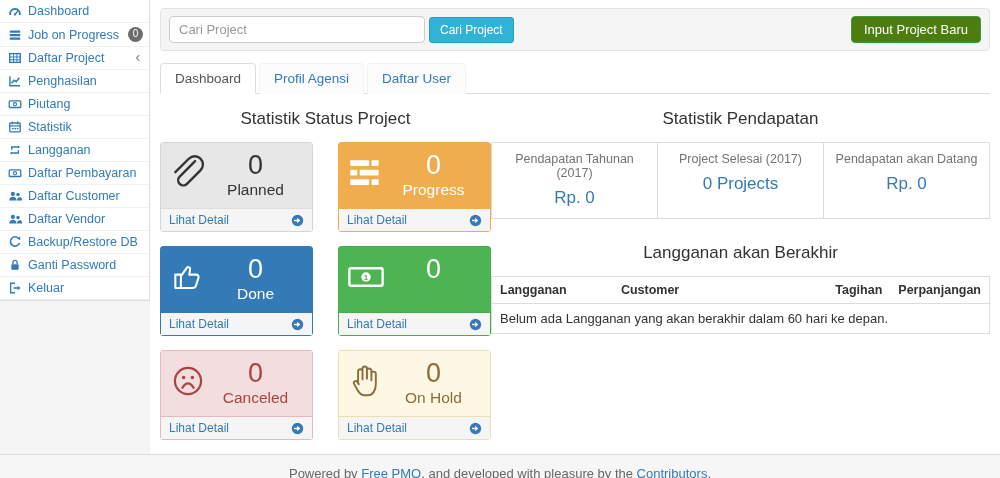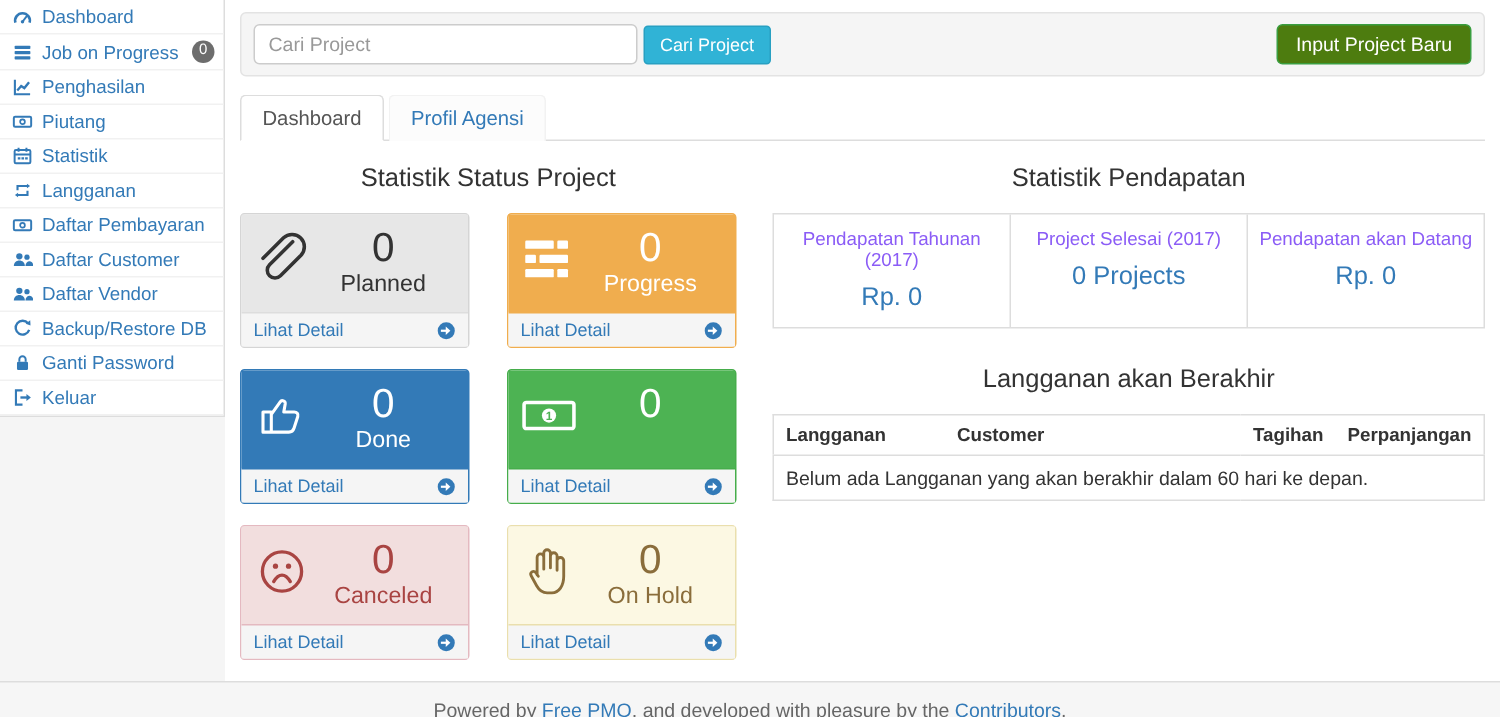--- a/index.html
+++ b/index.html
@@ -64,21 +64,21 @@
   }
 
   .tabs { display:flex; border-bottom:1px solid #ddd; margin-top:12px; list-style:none; }
   .tab {
     padding:7px 14px; font-size:13.5px; color:#337ab7; cursor:pointer;
     border:1px solid #f2f2f2; border-bottom:none; background:#fcfcfc;
     margin-right:3px; margin-bottom:-1px; border-radius:4px 4px 0 0;
   }
   .tab.active { color:#555; background:#fff; border-color:#ddd; border-bottom:1px solid #fff; }
 
-  .content { display:flex; gap:24px; }
+  .content { display:flex; }
   .left-col { width:331px; flex:none; }
   .right-col { flex:1; }
   .section-title {
     font-size:17px; font-weight:normal; color:#333;
     text-align:center; margin:15px 0 13px;
   }
 
   
   .cards { display:grid; grid-template-columns:153px 153px; gap:14px 25px; }
   .card { border:1px solid #ddd; border-radius:3px; }
@@ -100,21 +100,21 @@
   .c-closed   { border-color:#46ad4b; } .c-closed   .card-body { background:#4db353; color:#fff; }
   .c-canceled { border-color:#e4b9c0; } .c-canceled .card-body { background:#f2dede; color:#a94442; }
   .c-onhold   { border-color:#eadfad; } .c-onhold   .card-body { background:#fcf8e3; color:#8a6d3b; }
   .c-progress .card-footer, .c-done .card-footer, .c-closed .card-footer,
   .c-canceled .card-footer, .c-onhold .card-footer { border-top-color:inherit; }
 
   
   .stats-table { display:flex; border:1px solid #ddd; margin-top:0; }
   .stat-cell { flex:1; text-align:center; padding:9px 4px 10px; border-left:1px solid #ddd; }
   .stat-cell:first-child { border-left:none; }
-  .stat-label { font-size:12.5px; color:#8b5cf6; }
+  .stat-label { font-size:12.5px; color:#737373; }
   .stat-value { font-size:17px; color:#337ab7; margin-top:8px; }
 
   .sub-title { margin-top:24px; }
   .sub-table { width:100%; border:1px solid #ddd; border-collapse:collapse; }
   .sub-table th {
     font-size:12.5px; color:#333; text-align:left;
     padding:6px 8px; border-bottom:1px solid #ddd;
   }
   .sub-table th.num { text-align:right; }
   .sub-table td { font-size:13px; color:#333; padding:7px 8px; }
@@ -143,20 +143,30 @@
     <li class="side-item">
       <svg class="mi" viewBox="0 0 16 16">
           <g fill="currentColor">
             <rect x="2" y="2.8" width="12" height="2.6" rx="0.6"></rect>
             <rect x="2" y="6.8" width="12" height="2.6" rx="0.6"></rect>
             <rect x="2" y="10.8" width="12" height="2.6" rx="0.6"></rect>
           </g>
         </svg>
       <span>Job on Progress</span>
       <span class="badge-count">0</span>
+    </li>
+    <li class="side-item">
+      <svg class="mi" viewBox="0 0 16 16">
+          <rect x="2" y="3" width="12" height="10" fill="none" stroke="currentColor" stroke-width="1.6"></rect>
+          <path d="M2 6.8h12M2 10h12M6.3 3v10M10.2 3v10" stroke="currentColor" stroke-width="1.1" fill="none"></path>
+        </svg>
+      <span>Daftar Project</span>
+      <svg class="chev" viewBox="0 0 16 16">
+          <polyline points="10,3.5 5.5,8 10,12.5" fill="none" stroke="#888" stroke-width="1.8"></polyline>
+        </svg>
     </li>
     <li class="side-item">
       <svg class="mi" viewBox="0 0 16 16">
           <path d="M2.2 2.5v11h11.6" fill="none" stroke="currentColor" stroke-width="1.6"></path>
           <polyline points="4,10.6 7,7.2 9.4,8.8 13,4.4" fill="none" stroke="currentColor" stroke-width="1.8"></polyline>
         </svg>
       <span>Penghasilan</span>
     </li>
     <li class="side-item">
       <svg class="mi" viewBox="0 0 16 16">
@@ -240,20 +250,21 @@
 
   <div class="search-well">
     <input class="search-input" type="text" placeholder="Cari Project" style="">
     <button class="btn btn-info">Cari Project</button>
     <button class="btn btn-success">Input Project Baru</button>
   </div>
 
   <ul class="tabs">
     <li class="tab active">Dashboard</li>
     <li class="tab">Profil Agensi</li>
+    <li class="tab">Daftar User</li>
   </ul>
 
   <div class="content">
 
     <div class="left-col">
       <h2 class="section-title">Statistik Status Project</h2>
       <div class="cards">
 
         <div class="card c-planned">
           <div class="card-body">

